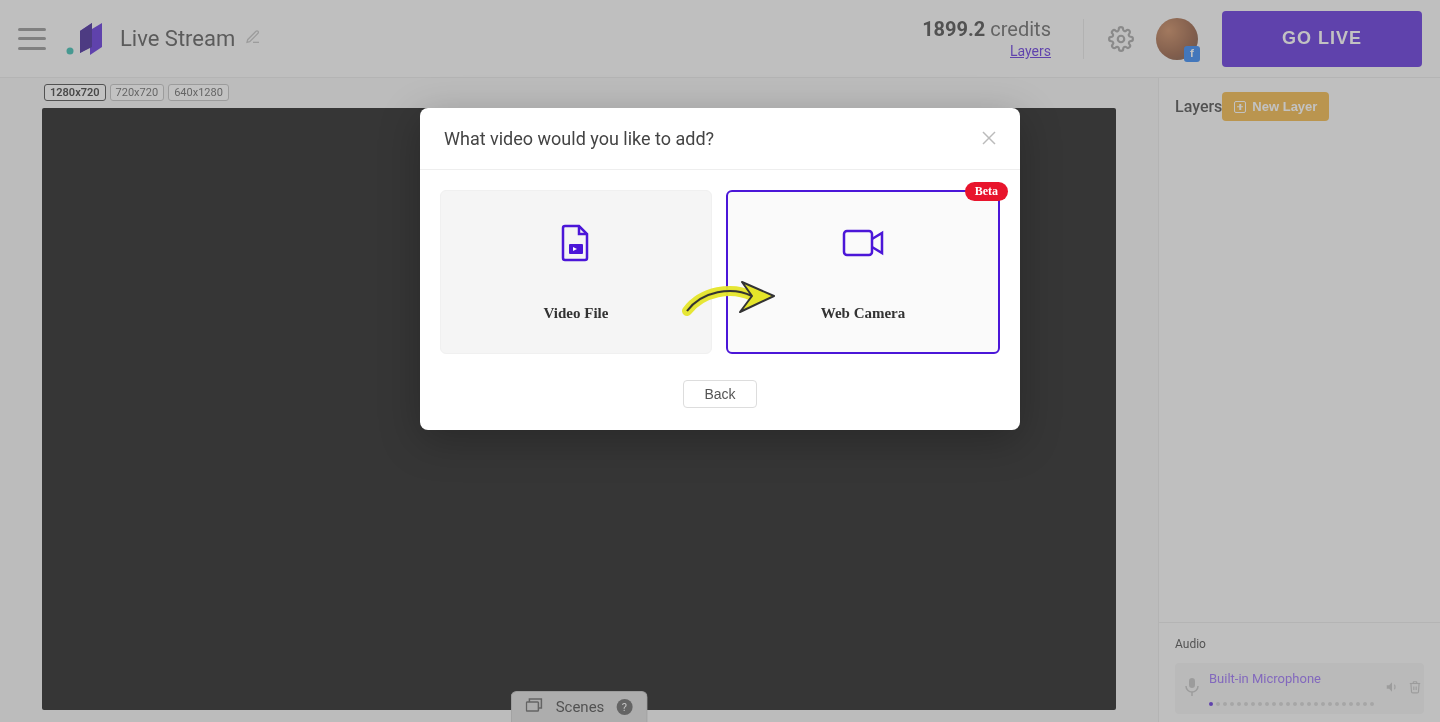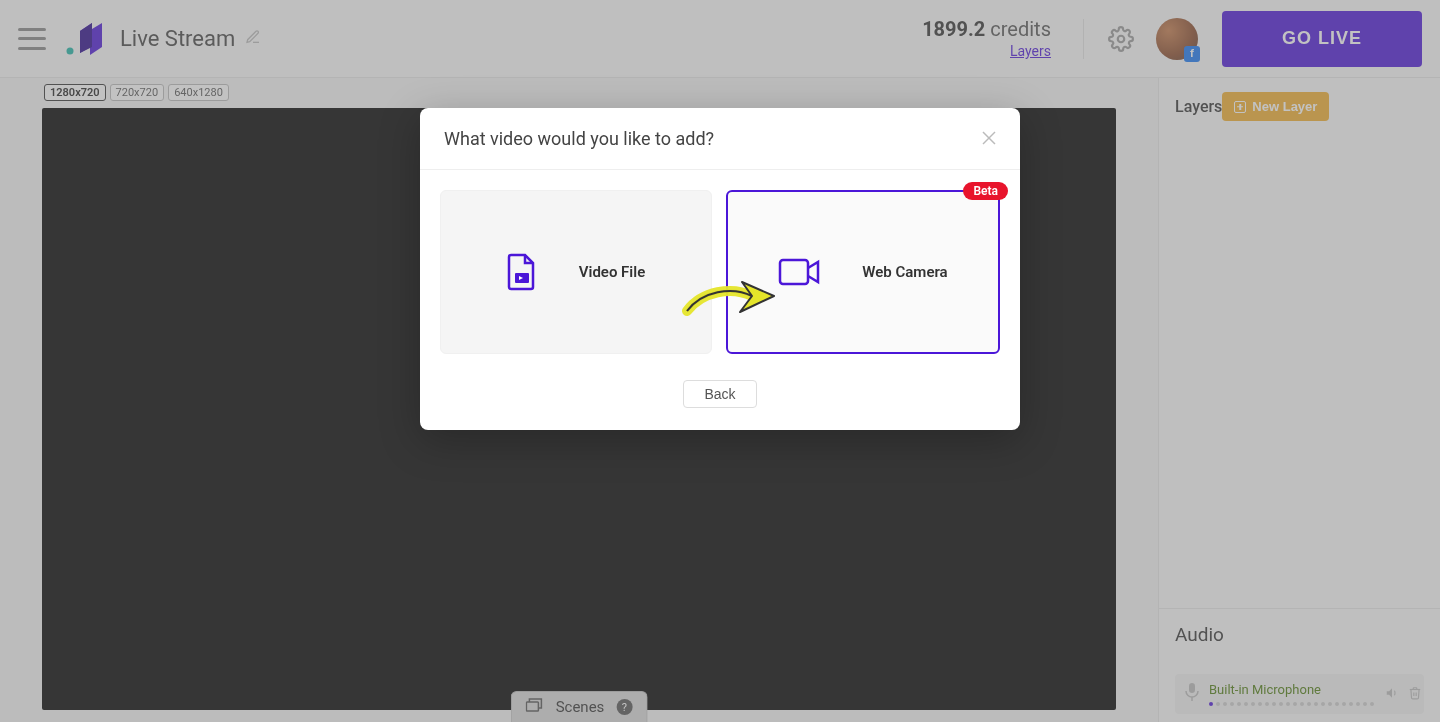--- a/index.html
+++ b/index.html
@@ -59,25 +59,25 @@
   .side-head { display: flex; align-items: center; }
   .side-title { font-size: 16px; color: #333; font-weight: 500; }
   .new-layer-btn { background: #f0ad2e; color: #fff; font-size: 13px; font-weight: 600; border: none; border-radius: 4px; padding: 7px 12px; cursor: pointer; display: inline-flex; align-items: center; gap: 6px;}
   .plus-box { width: 12px; height: 12px; border: 1.5px solid #fff; position: relative; border-radius: 2px;}
   .plus-box::before, .plus-box::after { content:""; position:absolute; background:#fff; }
   .plus-box::before { left:50%; top:2px; bottom:2px; width:1.5px; transform:translateX(-50%);}
   .plus-box::after { top:50%; left:2px; right:2px; height:1.5px; transform:translateY(-50%);}
 
   .side-fill { flex: 1; }
   .audio-section { border-top: 1px solid #e6e6e6; padding: 14px 16px 8px; }
-  .audio-title { font-size: 19px; color: #333; margin-bottom: 28px; }
+  .audio-title { font-size: 12px; color: #333; margin-bottom: 12px; }
   .audio-item { background: #f1f1f1; border-radius: 4px; padding: 8px 10px; display: flex; align-items: center; gap: 10px; }
   .mic-icon { color: #bbb; }
   .audio-mid { flex: 1; }
-  .audio-name { font-size: 13px; color: #4d7c0f; margin-bottom: 5px;}
+  .audio-name { font-size: 13px; color: #8b5cf6; margin-bottom: 16px;}
   .audio-dots { display: flex; gap: 3px; }
   .audio-dot { width: 4px; height: 4px; border-radius: 50%; background: #ccc; }
   .audio-dot.on { background: #4b16d8; }
   .audio-actions { display: flex; gap: 8px; color: #bbb; }
 
   
   .overlay-dim {
     position: absolute; inset: 0; background: rgba(120,120,120,0.45);
   }
 
@@ -87,21 +87,21 @@
     width: 600px; background: #fff; border-radius: 8px; box-shadow: 0 10px 40px rgba(0,0,0,0.25);
     overflow: visible;
   }
   .modal-head { display: flex; align-items: center; justify-content: space-between; padding: 20px 24px; border-bottom: 1px solid #eee; }
   .modal-title { font-size: 18px; color: #444; }
   .modal-close { color: #bbb; font-size: 18px; cursor: pointer; background: none; border: none; line-height: 1;}
   .modal-body { padding: 20px; }
   .cards { display: flex; gap: 14px; position: relative;}
   .card {
     flex: 1; height: 164px; background: #f5f5f5; border: 1px solid #f0f0f0; border-radius: 6px;
-    display: flex; flex-direction: row; align-items: center; justify-content: center; gap: 42px; cursor: pointer; position: relative;
+    display: flex; flex-direction: column; align-items: center; justify-content: center; gap: 42px; cursor: pointer; position: relative; font-family: Liberation Serif, serif;
   }
   .card.selected { border: 2px solid #4b16d8; background: #fafafa; }
   .card-icon { color: #4b16d8; height: 40px; display:flex; align-items:center;}
   .card-label { font-size: 15px; font-weight: 600; color: #333; }
   .beta-badge {
     position: absolute; top: -10px; right: -10px; background: #e8142c; color: #fff;
     font-size: 12px; font-weight: 600; padding: 2px 10px; border-radius: 10px;
   }
   .modal-foot { display: flex; justify-content: center; padding: 6px 0 22px; }
   .back-btn { background: #fff; border: 1px solid #ddd; border-radius: 4px; padding: 5px 20px; font-size: 14px; color: #555; cursor: pointer; }

